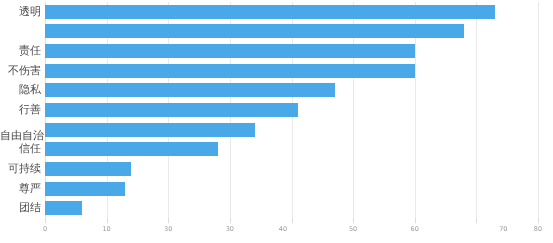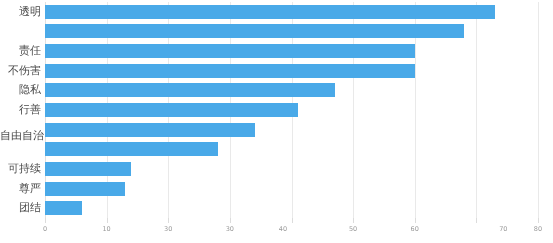--- a/index.html
+++ b/index.html
@@ -102,20 +102,21 @@
 
 <div id="chart-root">
 
   <div class="y-labels">
       <div class="y-label" style="top: 2.81818px;">透明</div>
       <div class="y-label" style="top: 42.0909px;">责任</div>
       <div class="y-label" style="top: 61.7273px;">不伤害</div>
       <div class="y-label" style="top: 81.3636px;">隐私</div>
       <div class="y-label" style="top: 101px;">行善</div>
       <div class="y-label" style="top: 127px; padding-left: 13px;">自由自治</div>
+      <div class="y-label" style="top: 140.273px;">信任</div>
       <div class="y-label" style="top: 159.909px;">可持续</div>
       <div class="y-label" style="top: 179.545px;">尊严</div>
       <div class="y-label" style="top: 199.182px;">团结</div>
     </div>
 
   <div class="plot-area">
     <div class="gridlines">
         <div class="gridline zero" style="left: 0px;"></div>
         <div class="gridline" style="left: 61.625px;"></div>
         <div class="gridline" style="left: 123.25px;"></div>

